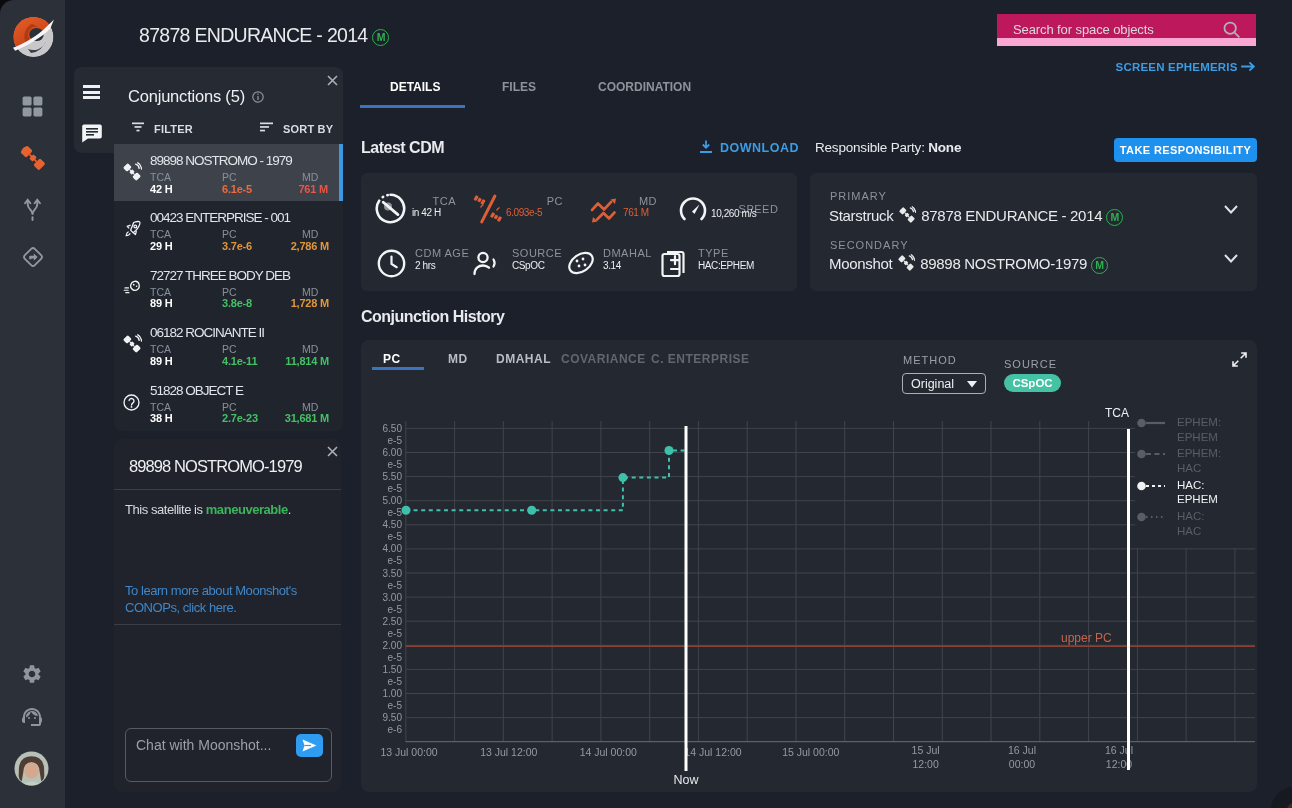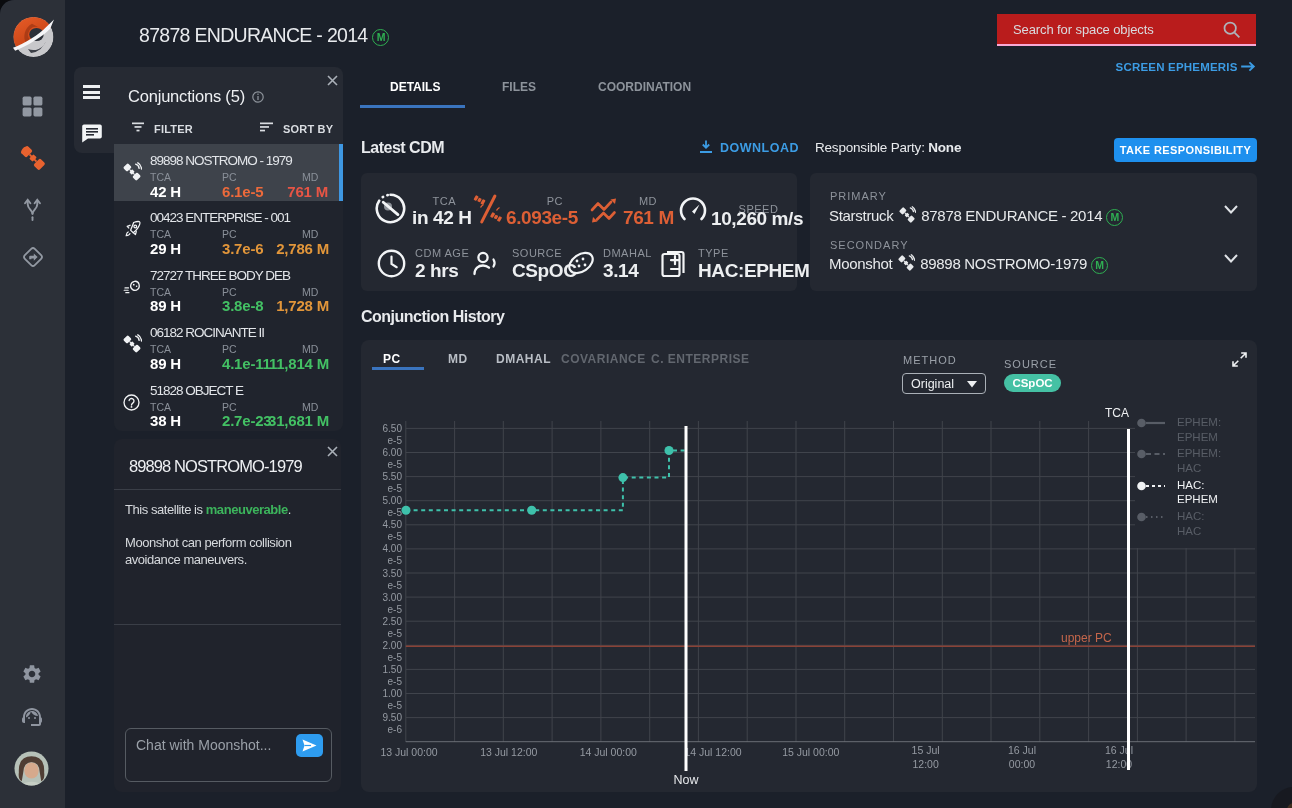--- a/index.html
+++ b/index.html
@@ -11,48 +11,48 @@
 .sidebar { position:absolute; left:0; top:0; width:65px; height:808px;
   background:#2c3038; border-top-left-radius:14px; }
 .ic { position:absolute; }
 
 .title { position:absolute; left:139px; top:24px; font-size:19.5px; font-weight:500;
   color:#e8eaed; letter-spacing:-0.7px; }
 .mbadge { display:inline-block; width:17px; height:17px; border-radius:50%;
   border:1.8px solid #2faf52; color:#2faf52; font-size:10.5px; font-weight:bold;
   text-align:center; line-height:14px; vertical-align:1px; }
 .search { position:absolute; left:997px; top:14px; width:259px; height:32px;
-  background:#b91c1c; border-bottom:2px solid #f9a8d4; }
+  background:#be185d; border-bottom:8px solid #f9a8d4; }
 .search span { position:absolute; left:16px; top:8px; font-size:13px; color:#d9dbdf; letter-spacing:-0.1px; }
 .sep-link { position:absolute; color:#3c9ce4; font-weight:bold;
   font-size:12.5px; letter-spacing:0.8px; white-space:nowrap; }
 
 .tab { position:absolute; top:80px; font-size:12px; font-weight:bold; letter-spacing:0; }
 .tabline { position:absolute; left:360px; top:105px; width:105px; height:3px; background:#3a74be; }
 
 .h16 { position:absolute; font-size:16px; font-weight:600; color:#e8eaed; letter-spacing:-0.5px; }
 
 .card { position:absolute; background:#242831; border-radius:6px; }
 .metlabel { position:absolute; font-size:11px; color:#8e939b; letter-spacing:0.5px; }
-.metval { position:absolute; font-size:19px; font-weight:bold; color:#eceef0; white-space:nowrap; letter-spacing:-0.4px; }
+.metval { position:absolute; font-size:10px; font-weight:normal; color:#eceef0; white-space:nowrap; letter-spacing:-0.4px; }
 .btn-blue { position:absolute; left:1114px; top:138px; width:143px; height:24px;
   background:#1e90ee; border-radius:4px; color:#fff; font-size:11px; font-weight:bold;
   letter-spacing:0.4px; text-align:center; line-height:24px; }
 
 .strip { position:absolute; left:74px; top:67px; width:40px; height:86px;
   background:#262a33; border-radius:8px 0 0 8px; }
 .cpanel-head { position:absolute; left:114px; top:67px; width:229px; height:77px;
   background:#262a33; border-radius:0 8px 0 0; }
 .clist { position:absolute; left:114px; top:144px; width:229px; height:287px;
   background:#20242d; border-radius:0 0 8px 8px; overflow:hidden; }
 .citem { position:absolute; left:0; width:229px; height:57.4px; }
 .citem.sel { background:#3e434b; border-right:4px solid #3e97e2; }
 .ct { position:absolute; left:36px; top:9px; font-size:13.5px; color:#e2e5e9; letter-spacing:-1px; white-space:nowrap; }
 .cl { position:absolute; top:27px; font-size:10.5px; color:#8a9099; }
-.cv { position:absolute; top:38.5px; font-size:15px; font-weight:bold; white-space:nowrap; letter-spacing:-0.2px; }
+.cv { position:absolute; top:38.5px; font-size:11px; font-weight:bold; white-space:nowrap; letter-spacing:-0.2px; }
 
 .spanel { position:absolute; left:114px; top:439px; width:227px; height:353px;
   background:#20232c; border-radius:8px; }
 .sp-text { position:absolute; left:11px; font-size:13px; color:#d6d9dd; letter-spacing:-0.45px; }
 .x-btn { position:absolute; color:#aab0b8; font-size:17px; line-height:14px; }
 
 .chart { position:absolute; left:361px; top:340px; width:896px; height:452px;
   background:#242831; border-radius:8px; }
 .ctab { position:absolute; top:12px; font-size:12px; font-weight:bold; letter-spacing:0.5px; }
 .legend-row { position:absolute; font-size:11.5px; line-height:14.8px; color:#585d66; }
@@ -412,21 +412,21 @@
     </div>
   </div>
   <div id="satpanel">
     <div class="spanel">
       <svg class="x-btn" style="left:213px;top:7px;position:absolute" width="11" height="11" viewBox="0 0 11 11">
           <path d="M1,1 L10,10 M10,1 L1,10" stroke="#aab0b8" stroke-width="1.6"></path>
         </svg>
       <div class="abs" style="left:15px;top:18px;font-size:16.5px;font-weight:500;color:#eef0f3;letter-spacing:-0.9px">89898 NOSTROMO-1979</div>
       <div class="abs" style="left:0;top:50px;width:227px;height:1px;background:#3a3e47"></div>
       <div class="sp-text" style="top:63px">This satellite is <b style="color:#3cb45c">maneuverable</b>.</div>
-      <div class="sp-text" style="top:95px;line-height:17px">Moonshot can perform collision<br>avoidance maneuvers.</div>
+      <div class="sp-text" style="top:143px;line-height:17px;color:#3f87c9">To learn more about Moonshot's<br>CONOPs, click here.</div>
       <div class="abs" style="left:0;top:185px;width:227px;height:1px;background:#3a3e47"></div>
       <div class="abs" style="left:11px;top:289px;width:207px;height:54px;border:1.5px solid #565b62;border-radius:6px">
         <div class="abs" style="left:10px;top:8px;font-size:14px;color:#9aa0a8">Chat with Moonshot...</div>
         <div class="abs" style="left:170px;top:5px;width:27px;height:23px;background:#2e9cf0;border-radius:5px">
           <svg style="position:absolute;left:6px;top:5px" width="15" height="13" viewBox="0 0 15 13">
               <path d="M0.5,12.5 L14.5,6.5 0.5,0.5 2.5,6.5 Z" fill="#fff"></path>
               <path d="M2.5,6.5 L9,6.5" stroke="#2e9cf0" stroke-width="1.2"></path>
             </svg>
         </div>
       </div>

